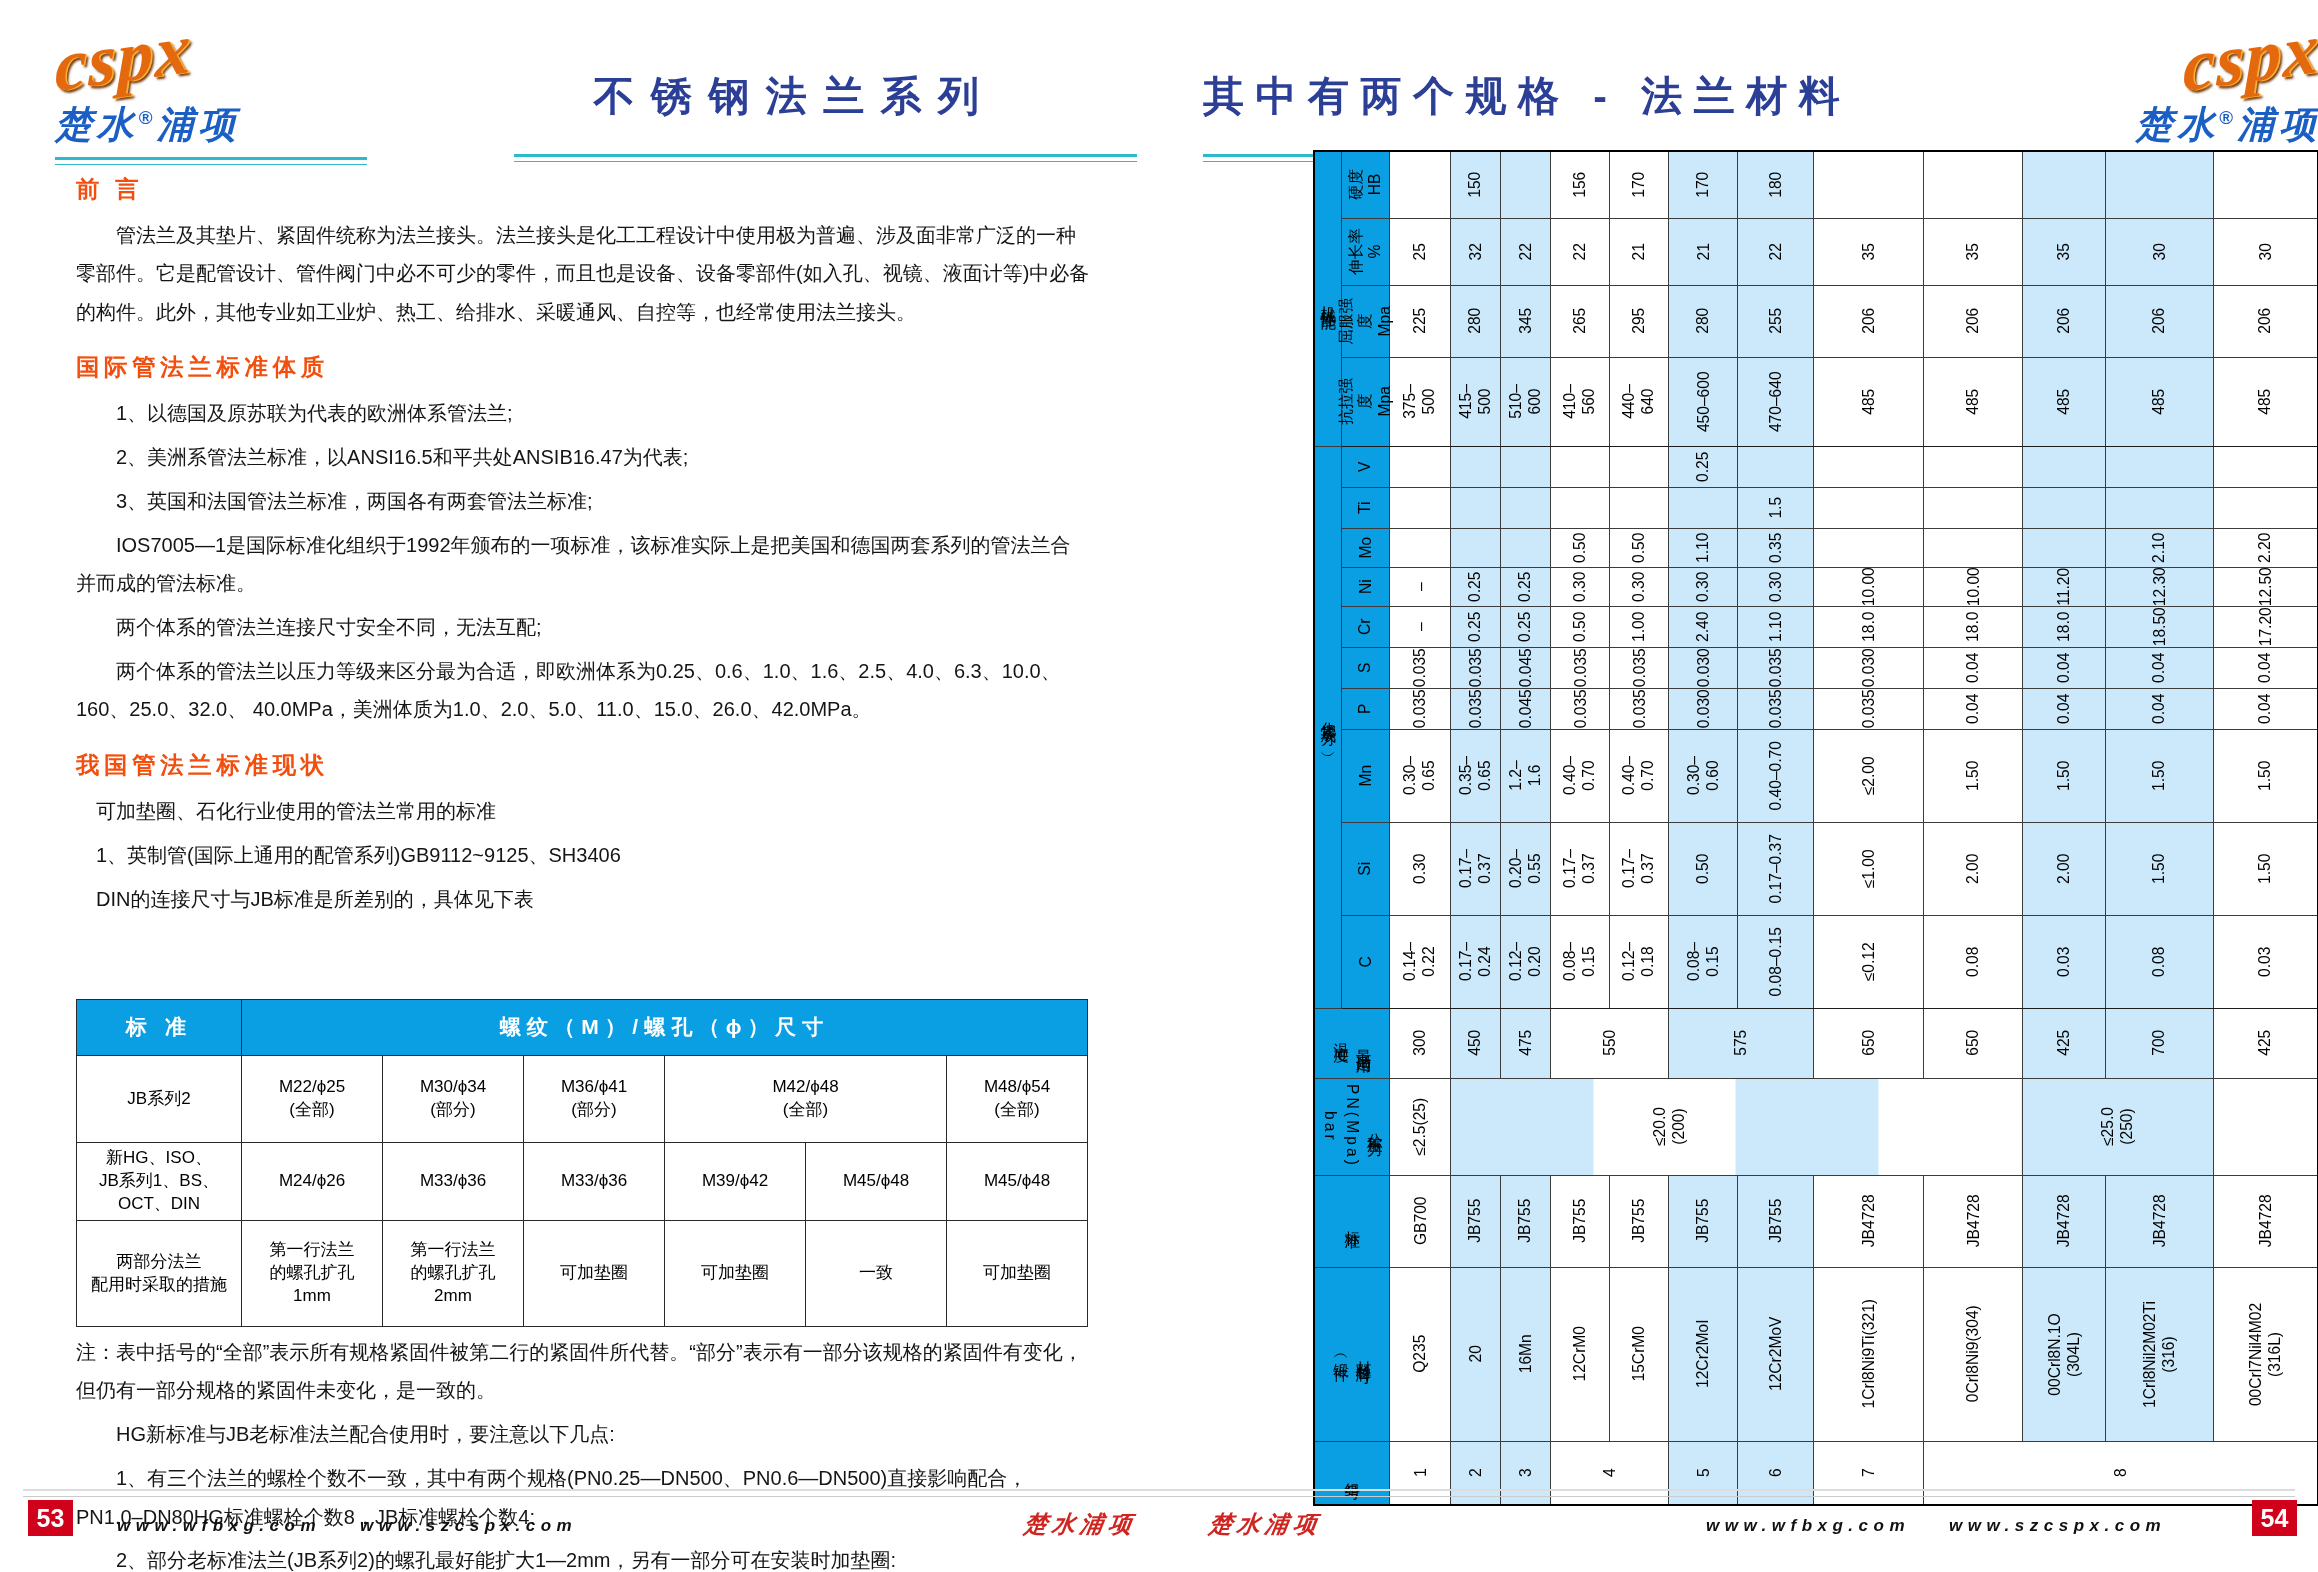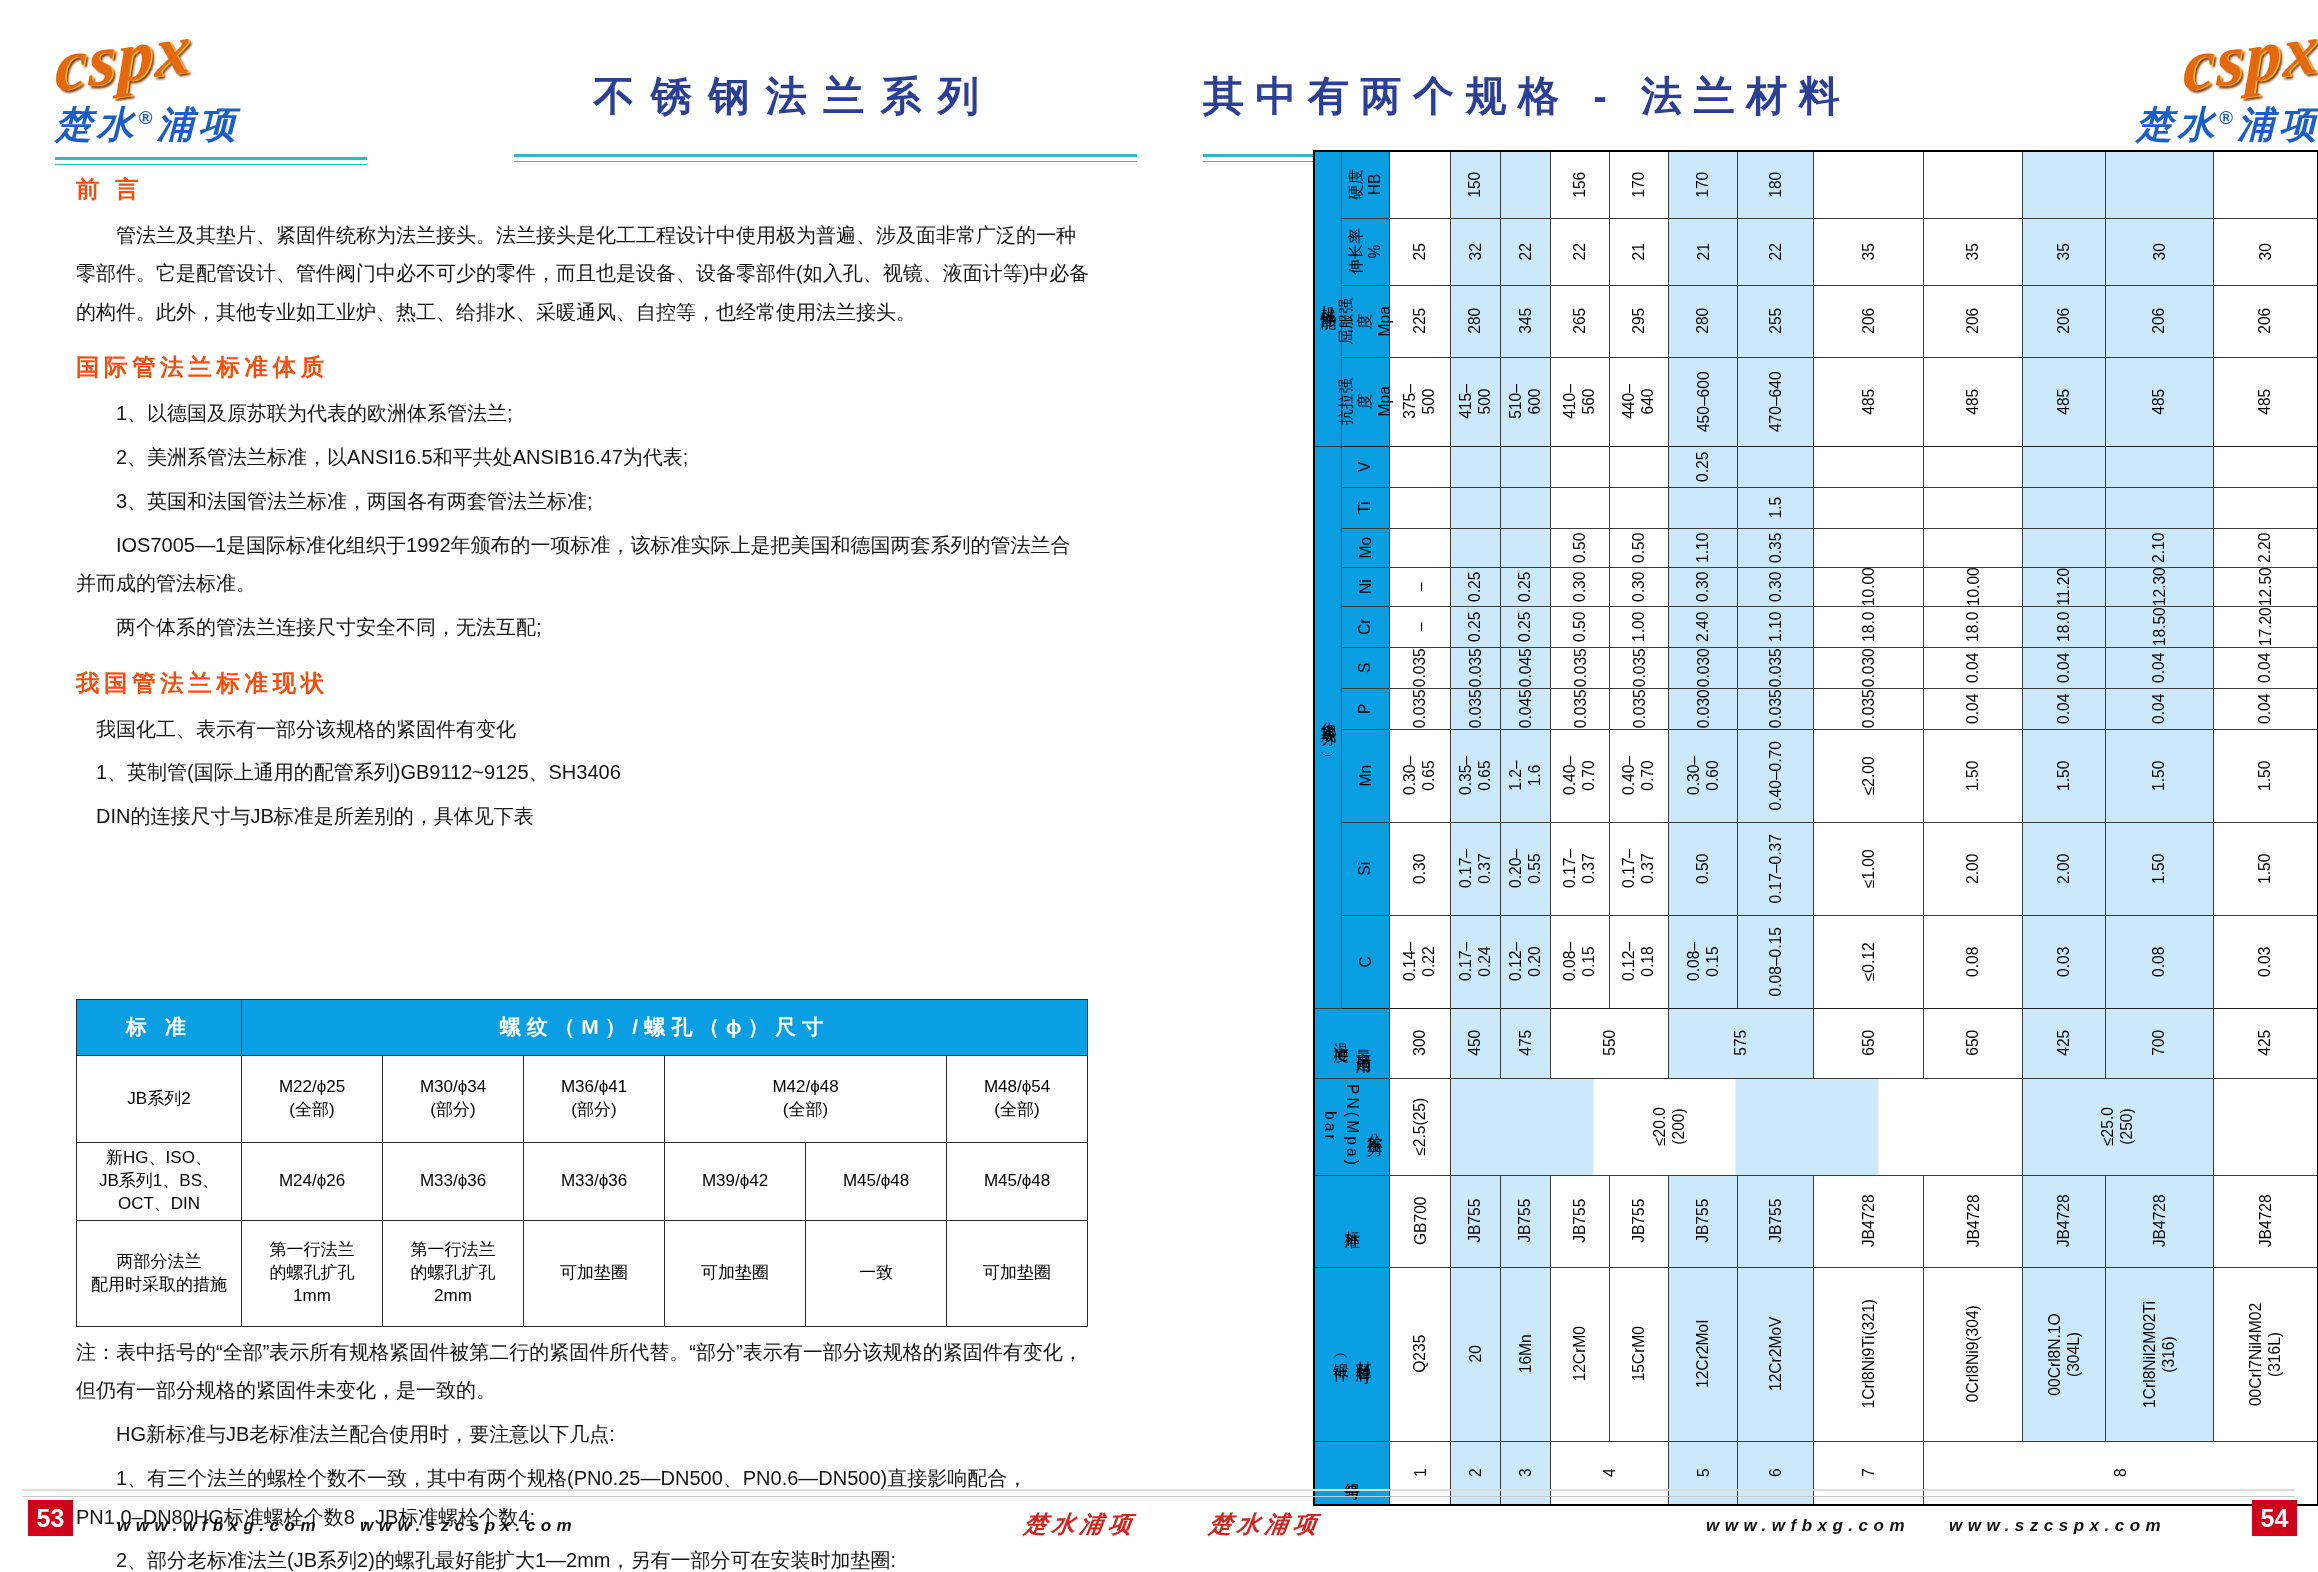--- a/index.html
+++ b/index.html
@@ -86,22 +86,23 @@
 
   <div class="lcontent">
     <h2>前 言</h2>
     <p class="ind2">管法兰及其垫片、紧固件统称为法兰接头。法兰接头是化工工程设计中使用极为普遍、涉及面非常广泛的一种零部件。它是配管设计、管件阀门中必不可少的零件，而且也是设备、设备零部件(如入孔、视镜、液面计等)中必备的构件。此外，其他专业如工业炉、热工、给排水、采暖通风、自控等，也经常使用法兰接头。</p>
     <h2 class="sp">国际管法兰标准体质</h2>
     <p class="ind2">1、以德国及原苏联为代表的欧洲体系管法兰;</p>
     <p class="ind2">2、美洲系管法兰标准，以ANSI16.5和平共处ANSIB16.47为代表;</p>
     <p class="ind2">3、英国和法国管法兰标准，两国各有两套管法兰标准;</p>
     <p class="ind2">IOS7005—1是国际标准化组织于1992年颁布的一项标准，该标准实际上是把美国和德国两套系列的管法兰合并而成的管法标准。</p>
     <p class="ind2">两个体系的管法兰连接尺寸安全不同，无法互配;</p>
+    <p class="ind2">两个体系的管法兰以压力等级来区分最为合适，即欧洲体系为0.25、0.6、1.0、1.6、2.5、4.0、6.3、10.0、160、25.0、32.0、 40.0MPa，美洲体质为1.0、2.0、5.0、11.0、15.0、26.0、42.0MPa。</p>
     <h2 class="sp">我国管法兰标准现状</h2>
-    <p class="ind1">我国化工、表示有一部分该规格的紧固件有变化</p>
+    <p class="ind1">可加垫圈、石化行业使用的管法兰常用的标准</p>
     <p class="ind1">1、英制管(国际上通用的配管系列)GB9112~9125、SH3406</p>
     <p class="ind1">DIN的连接尺寸与JB标准是所差别的，具体见下表</p>
   </div>
 
   <table class="lt">
     <colgroup>
         <col style="width:165px">
         <col span="6" style="width:141px">
       </colgroup>
     <tbody>

